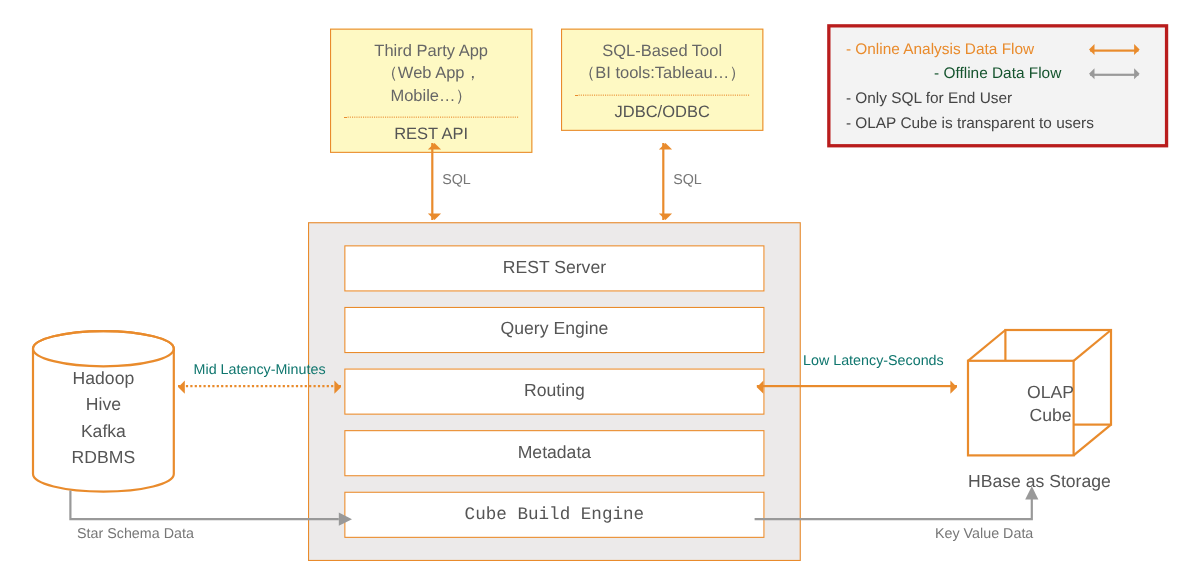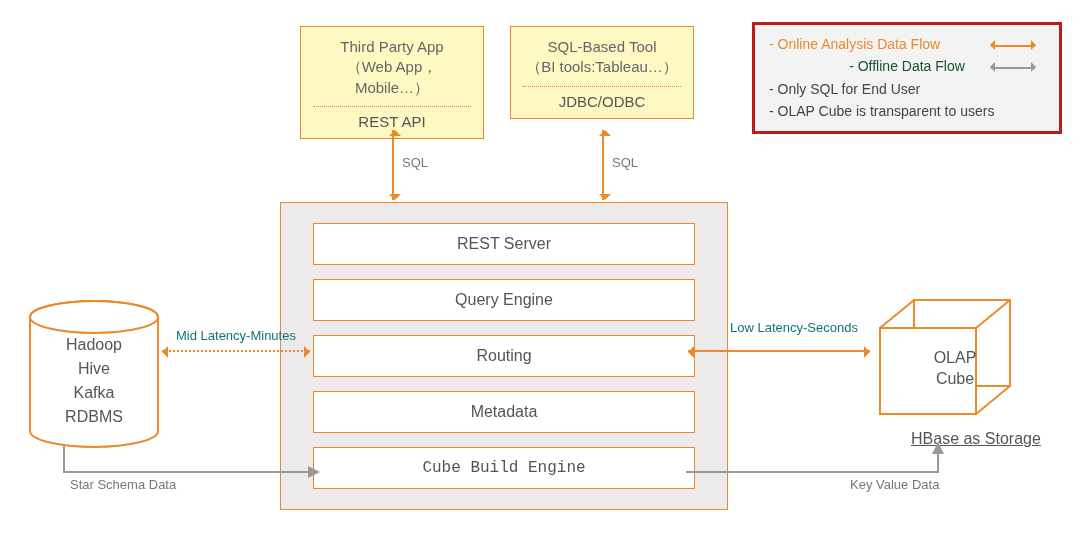--- a/index.html
+++ b/index.html
@@ -239,19 +239,19 @@
 
     <line x1="0" y1="28" x2="34" y2="0" stroke="#e98b2c" stroke-width="2"></line>
     <line x1="96" y1="28" x2="130" y2="0" stroke="#e98b2c" stroke-width="2"></line>
     <line x1="96" y1="114" x2="130" y2="86" stroke="#e98b2c" stroke-width="2"></line>
 
     <rect x="0" y="28" width="96" height="86" fill="#fff" stroke="#e98b2c" stroke-width="2"></rect>
   </svg>
   <div class="cube-label" style="white-space:pre-line;">OLAP
 Cube</div>
 </div>
-<div class="abs storage-caption" style="left:911px; top:430px;text-decoration:underline;">HBase  as Storage</div>
+<div class="abs storage-caption" style="left:880px; top:430px;">HBase  as Storage</div>
 
 <svg class="abs" style="left:686px; top:448px; width:264px; height:40px; overflow:visible;">
   <path d="M0 24 L252 24 L252 4" fill="none" stroke="#999" stroke-width="2"></path>
   <polygon points="246,6 252,-6 258,6" fill="#999"></polygon>
 </svg>
 <div class="abs caption" style="left:850px; top:477px;">Key Value Data</div>
 
 </body></html>

